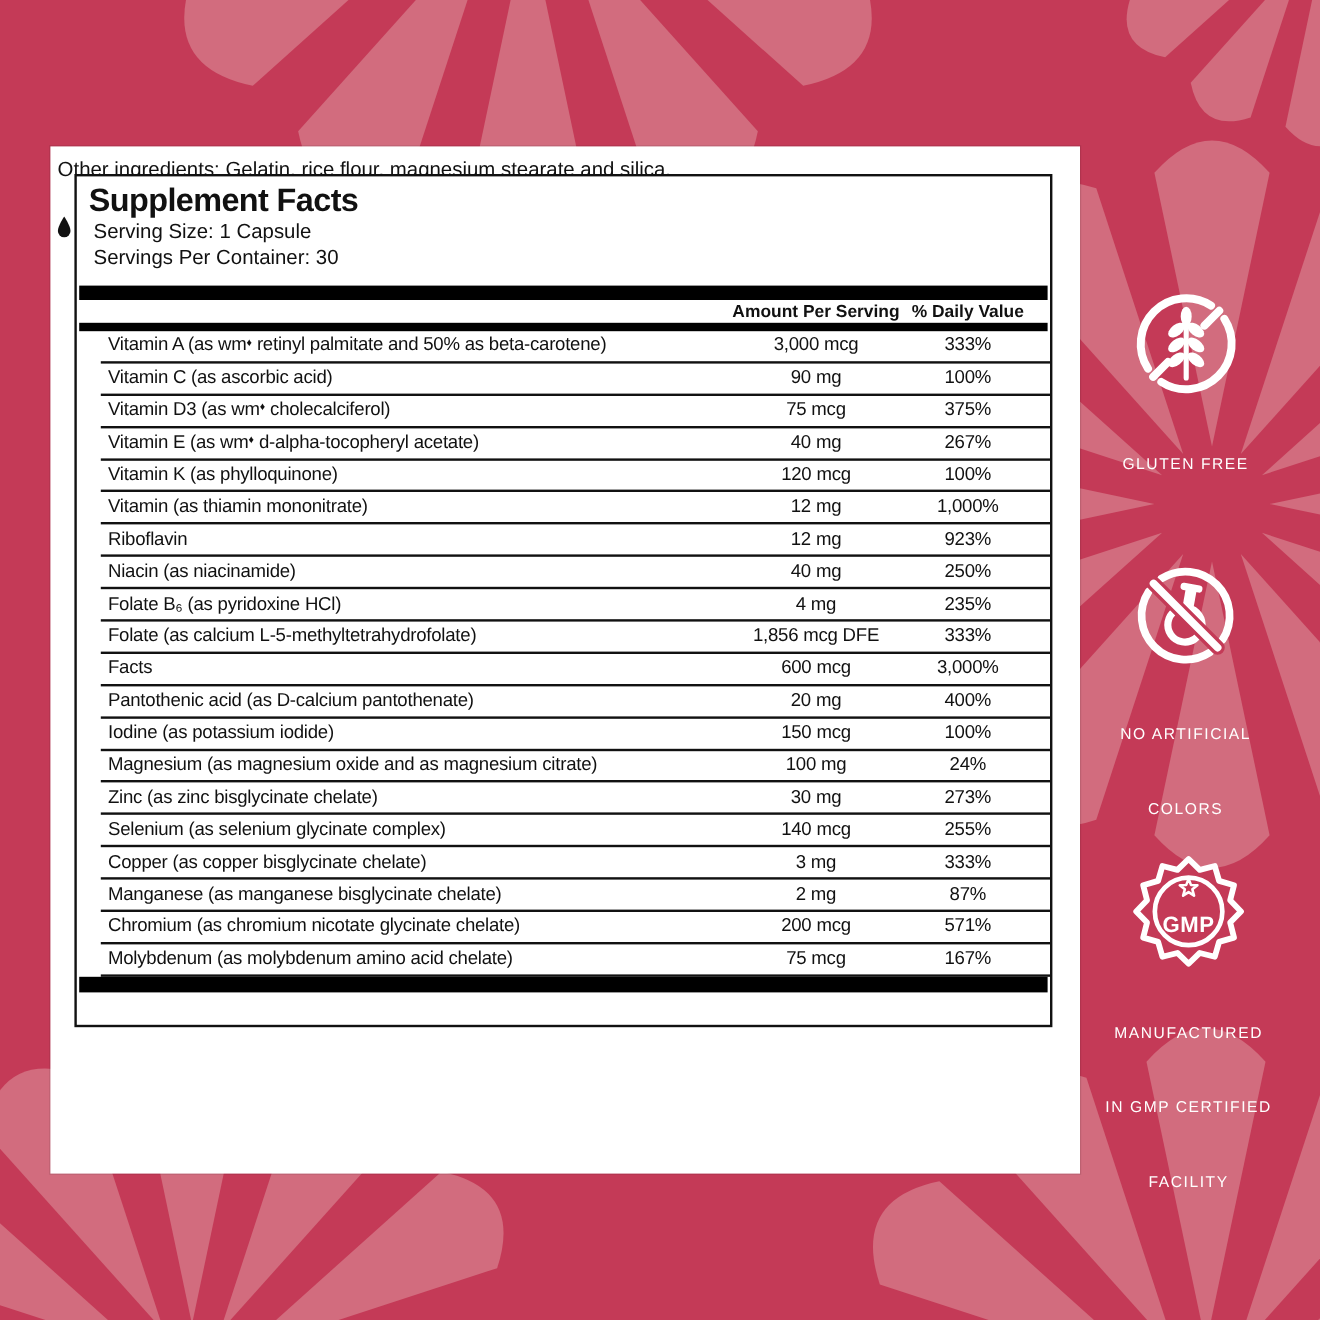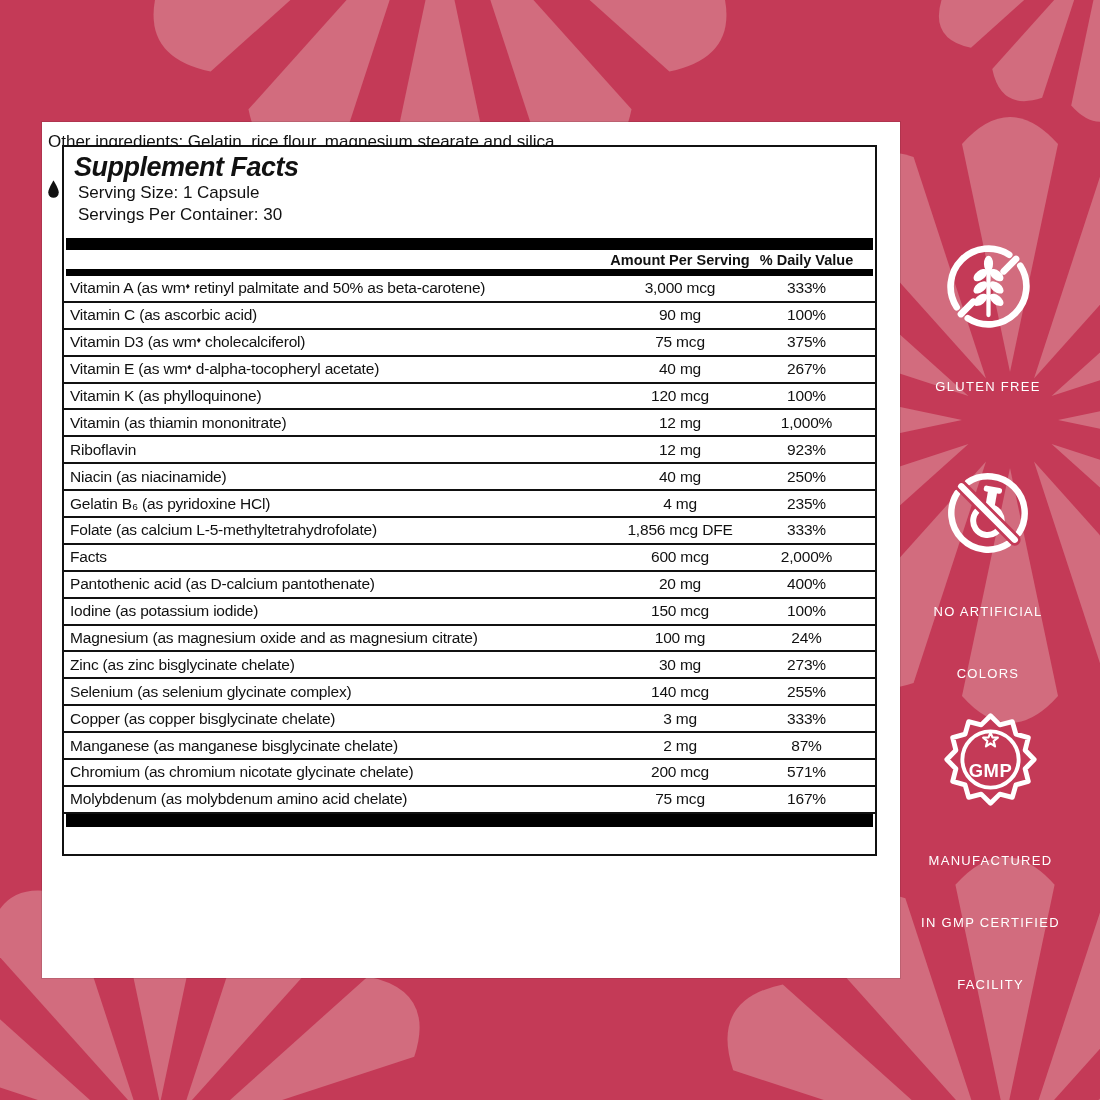--- a/index.html
+++ b/index.html
@@ -6,32 +6,32 @@
   .stage{position:relative;width:1100px;height:1100px;overflow:hidden;
          background:#c43a57;font-family:"Liberation Sans",sans-serif;}
   .bg{position:absolute;left:0;top:0;}
 
   
   .panel{position:absolute;left:42px;top:122px;width:858px;height:856px;
          background:#ffffff;box-shadow:0 0 0 1px rgba(0,0,0,.10);}
   .facts-box{position:absolute;left:20px;top:23px;width:815px;height:711px;
              border:2.5px solid #111;box-sizing:border-box;overflow:hidden;background:#fff;}
   .title{margin:5px 0 0 10px;font-size:27px;font-weight:bold;color:#111;
-         letter-spacing:-.5px;line-height:30px;font-style:italic;}
+         letter-spacing:-.5px;line-height:30px;}
   .serv{margin-left:14px;font-size:17px;color:#111;line-height:22px;}
   .bar{background:#000;margin:0 2px;}
   .bar-thick{height:12px;margin-top:12px;}
   .bar-med{height:7px;}
   .bar-bottom{height:13px;}
   .grid-row{display:grid;grid-template-columns:1fr 150px 103px;
             padding:0 17px 0 6px;align-items:center;}
   .head-row{height:19px;font-size:14.5px;font-weight:bold;color:#111;}
   .c-amt,.c-dv,.cell-amt,.cell-dv{text-align:center;white-space:nowrap;}
   .rows .row{height:26.9px;border-bottom:2px solid #111;box-sizing:border-box;
-             font-size:15.5px;color:#111;letter-spacing:-.2px;}
+             font-size:15.5px;color:#111;letter-spacing:-.2px;margin-left:20px;}
   .cell-name{white-space:nowrap;overflow:hidden;}
   sup.wm{font-size:9px;vertical-align:4px;letter-spacing:0;}
   .other{margin:10px 0 0 6px;font-size:17px;color:#111;}
   .footnote{margin:27px 0 0 4px;display:flex;align-items:center;gap:1px;
             font-size:17px;color:#111;}
 
   
   .badge{position:absolute;text-align:center;color:#fff;}
   .badge-label{font-size:13px;font-weight:normal;letter-spacing:1.3px;
                line-height:18px;white-space:nowrap;margin-top:44px;}
@@ -114,33 +114,33 @@
             <div class="cell-name">Riboflavin</div>
             <div class="cell-amt">12 mg</div>
             <div class="cell-dv">923%</div>
           </div>
           <div class="grid-row row">
             <div class="cell-name">Niacin (as niacinamide)</div>
             <div class="cell-amt">40 mg</div>
             <div class="cell-dv">250%</div>
           </div>
           <div class="grid-row row">
-            <div class="cell-name">Gelatin B₆ (as pyridoxine HCl)</div>
+            <div class="cell-name">Folate B₆ (as pyridoxine HCl)</div>
             <div class="cell-amt">4 mg</div>
             <div class="cell-dv">235%</div>
           </div>
           <div class="grid-row row">
             <div class="cell-name">Folate (as calcium L-5-methyltetrahydrofolate)</div>
             <div class="cell-amt">1,856 mcg DFE</div>
             <div class="cell-dv">333%</div>
           </div>
           <div class="grid-row row">
             <div class="cell-name">Facts</div>
             <div class="cell-amt">600 mcg</div>
-            <div class="cell-dv">2,000%</div>
+            <div class="cell-dv">3,000%</div>
           </div>
           <div class="grid-row row">
             <div class="cell-name">Pantothenic acid (as D-calcium pantothenate)</div>
             <div class="cell-amt">20 mg</div>
             <div class="cell-dv">400%</div>
           </div>
           <div class="grid-row row">
             <div class="cell-name">Iodine (as potassium iodide)</div>
             <div class="cell-amt">150 mcg</div>
             <div class="cell-dv">100%</div>

